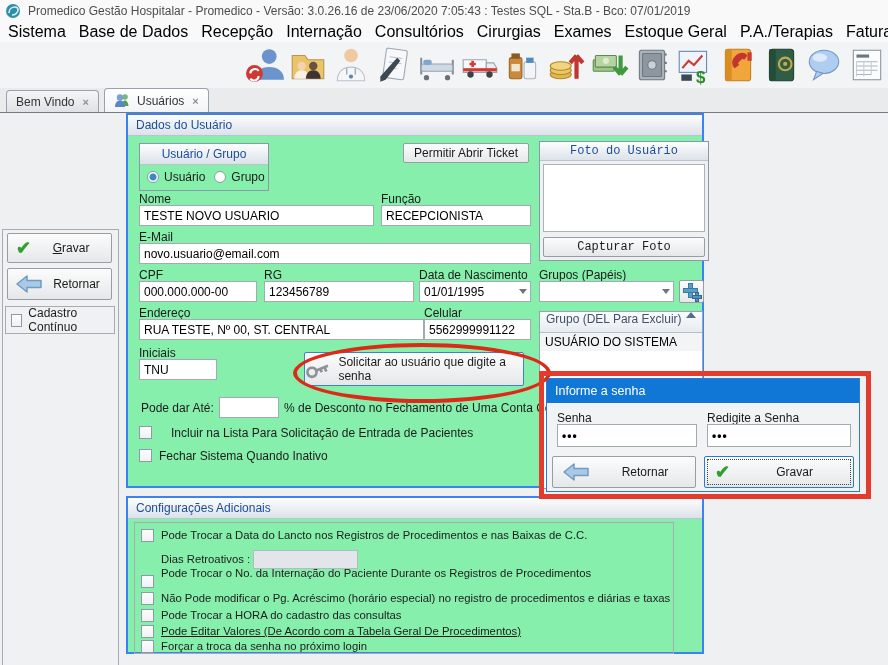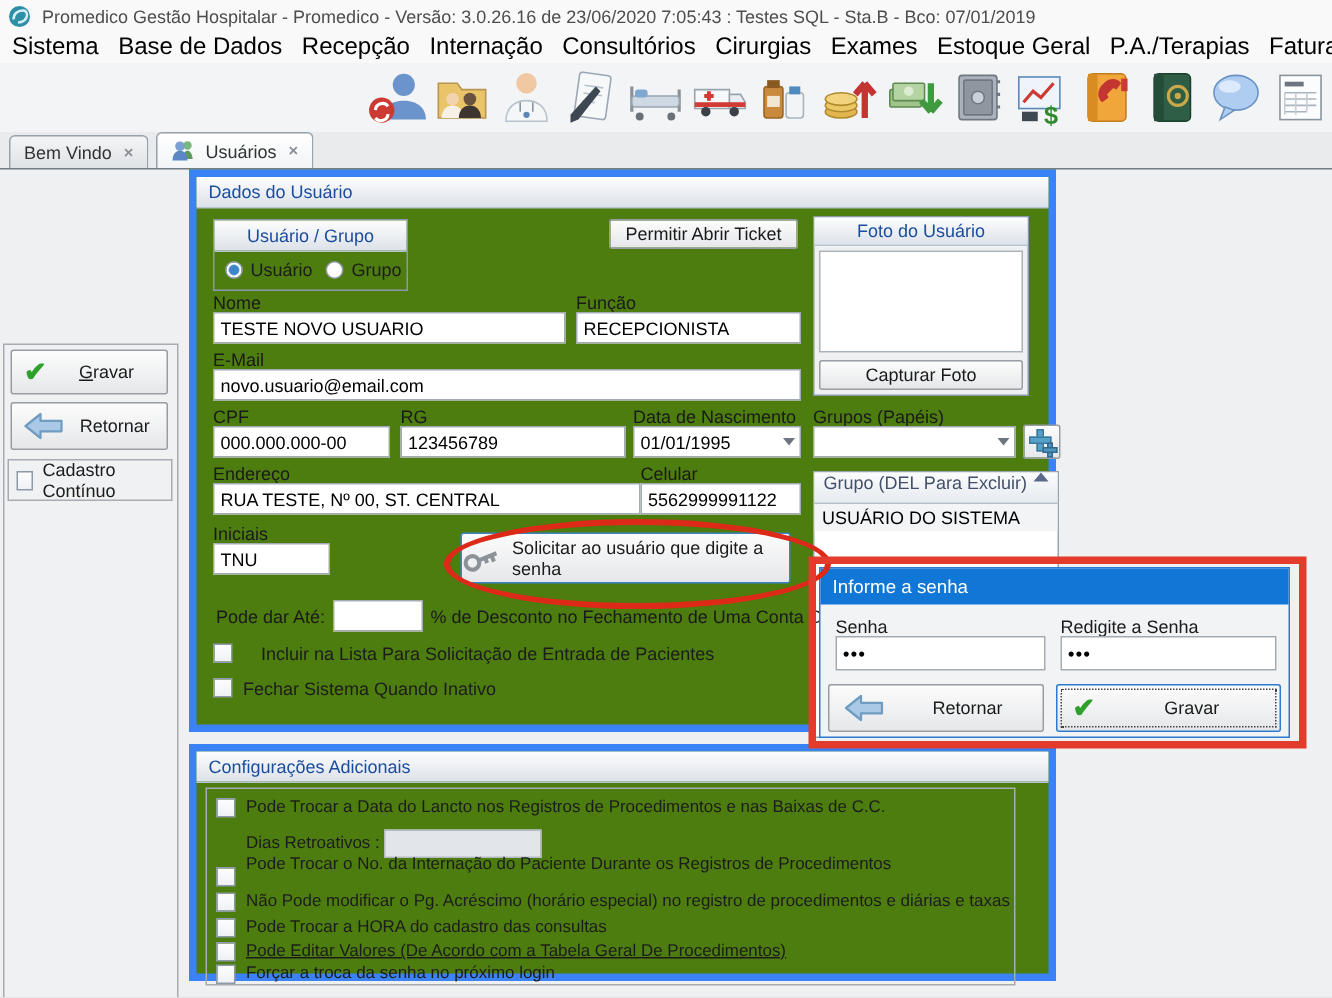--- a/index.html
+++ b/index.html
@@ -23,21 +23,21 @@
   .tab.active{height:23px;background:linear-gradient(#ffffff,#f2f4f6);}
   .tab .close{margin-left:8px;color:#8a9096;font-weight:bold;font-size:11px;}
   .tab .people{width:17px;height:15px;margin-right:6px;}
   .content{position:absolute;left:0;top:112px;width:888px;height:553px;background:#eef0f1;border-top:1px solid #737b83;box-sizing:border-box;}
   
   .btn{background:linear-gradient(#fcfcfc,#e5e7e9);border:1px solid #979da3;border-radius:2px;
        display:flex;align-items:center;justify-content:center;font-size:12px;color:#1b1b1b;box-sizing:border-box;cursor:default;}
   .lbl{position:absolute;font-size:12px;color:#1a1a1a;white-space:nowrap;}
   .inp{position:absolute;border:1px solid #a4aab1;background:#fff;font-family:"Liberation Sans",sans-serif;
        font-size:12px;color:#000;padding:1px 4px;box-sizing:border-box;height:21px;}
-  .group{position:absolute;border:5px solid #3b82f6;background:#4d7c0f;box-sizing:border-box;}
+  .group{position:absolute;border:2px solid #3b82f6;background:#86efac;box-sizing:border-box;}
   .group-hd{height:20px;line-height:20px;background:linear-gradient(#fdfdfe,#dce2e9);
             border-bottom:1px solid #b8c4d0;color:#1b4d9e;padding-left:8px;font-size:12px;}
   .group-hd.center{text-align:center;padding-left:0;}
   .cbx{position:absolute;width:13px;height:13px;border:1px solid #8e9aa8;background:linear-gradient(#fdfdfd,#eef1f4);box-sizing:border-box;}
   .cb-lbl{position:absolute;font-size:12px;white-space:nowrap;}
   .radio{width:12px;height:12px;border:1px solid #8e9aa8;border-radius:50%;background:#fff;display:inline-block;box-sizing:border-box;}
   .radio.sel{background:radial-gradient(circle at 50% 50%,#3f86c8 0 3px,#fff 4px);}
   .combo-arrow{position:absolute;right:4px;top:8px;width:0;height:0;border-left:4px solid transparent;
                border-right:4px solid transparent;border-top:5px solid #6d7680;}
   
@@ -277,21 +277,21 @@
             <span>Usuário</span>
             <span class="radio" style="margin-left:4px;"></span>
             <span>Grupo</span>
           </div>
         </div>
 
         <div class="btn" style="position:absolute;left:275px;top:8px;width:126px;height:20px;">
           <span>Permitir Abrir Ticket</span>
         </div>
 
-        <div style="position:absolute;left:411px;top:6px;width:144px;height:120px;border:1px solid #8a99aa;box-sizing:border-box;background:#eef0f1;">
+        <div style="position:absolute;left:411px;top:6px;width:170px;height:120px;border:1px solid #8a99aa;box-sizing:border-box;background:#eef0f1;font-family:Liberation Mono, monospace;">
           <div class="group-hd center" style="height:18px;line-height:18px;">Foto do Usuário</div>
           <div style="position:absolute;left:3px;top:22px;right:3px;height:68px;background:#fff;border:1px solid #aab2ba;box-sizing:border-box;"></div>
           <div class="btn" style="position:absolute;left:3px;bottom:3px;right:3px;height:20px;">
             <span>Capturar Foto</span>
           </div>
         </div>
 
         <span class="lbl" style="left:11px;top:57px;">Nome</span>
         <input class="inp" style="left: 11px; top: 70px; width: 235px;" readonly="" value="TESTE NOVO USUARIO">
         <span class="lbl" style="left:253px;top:57px;">Função</span>

